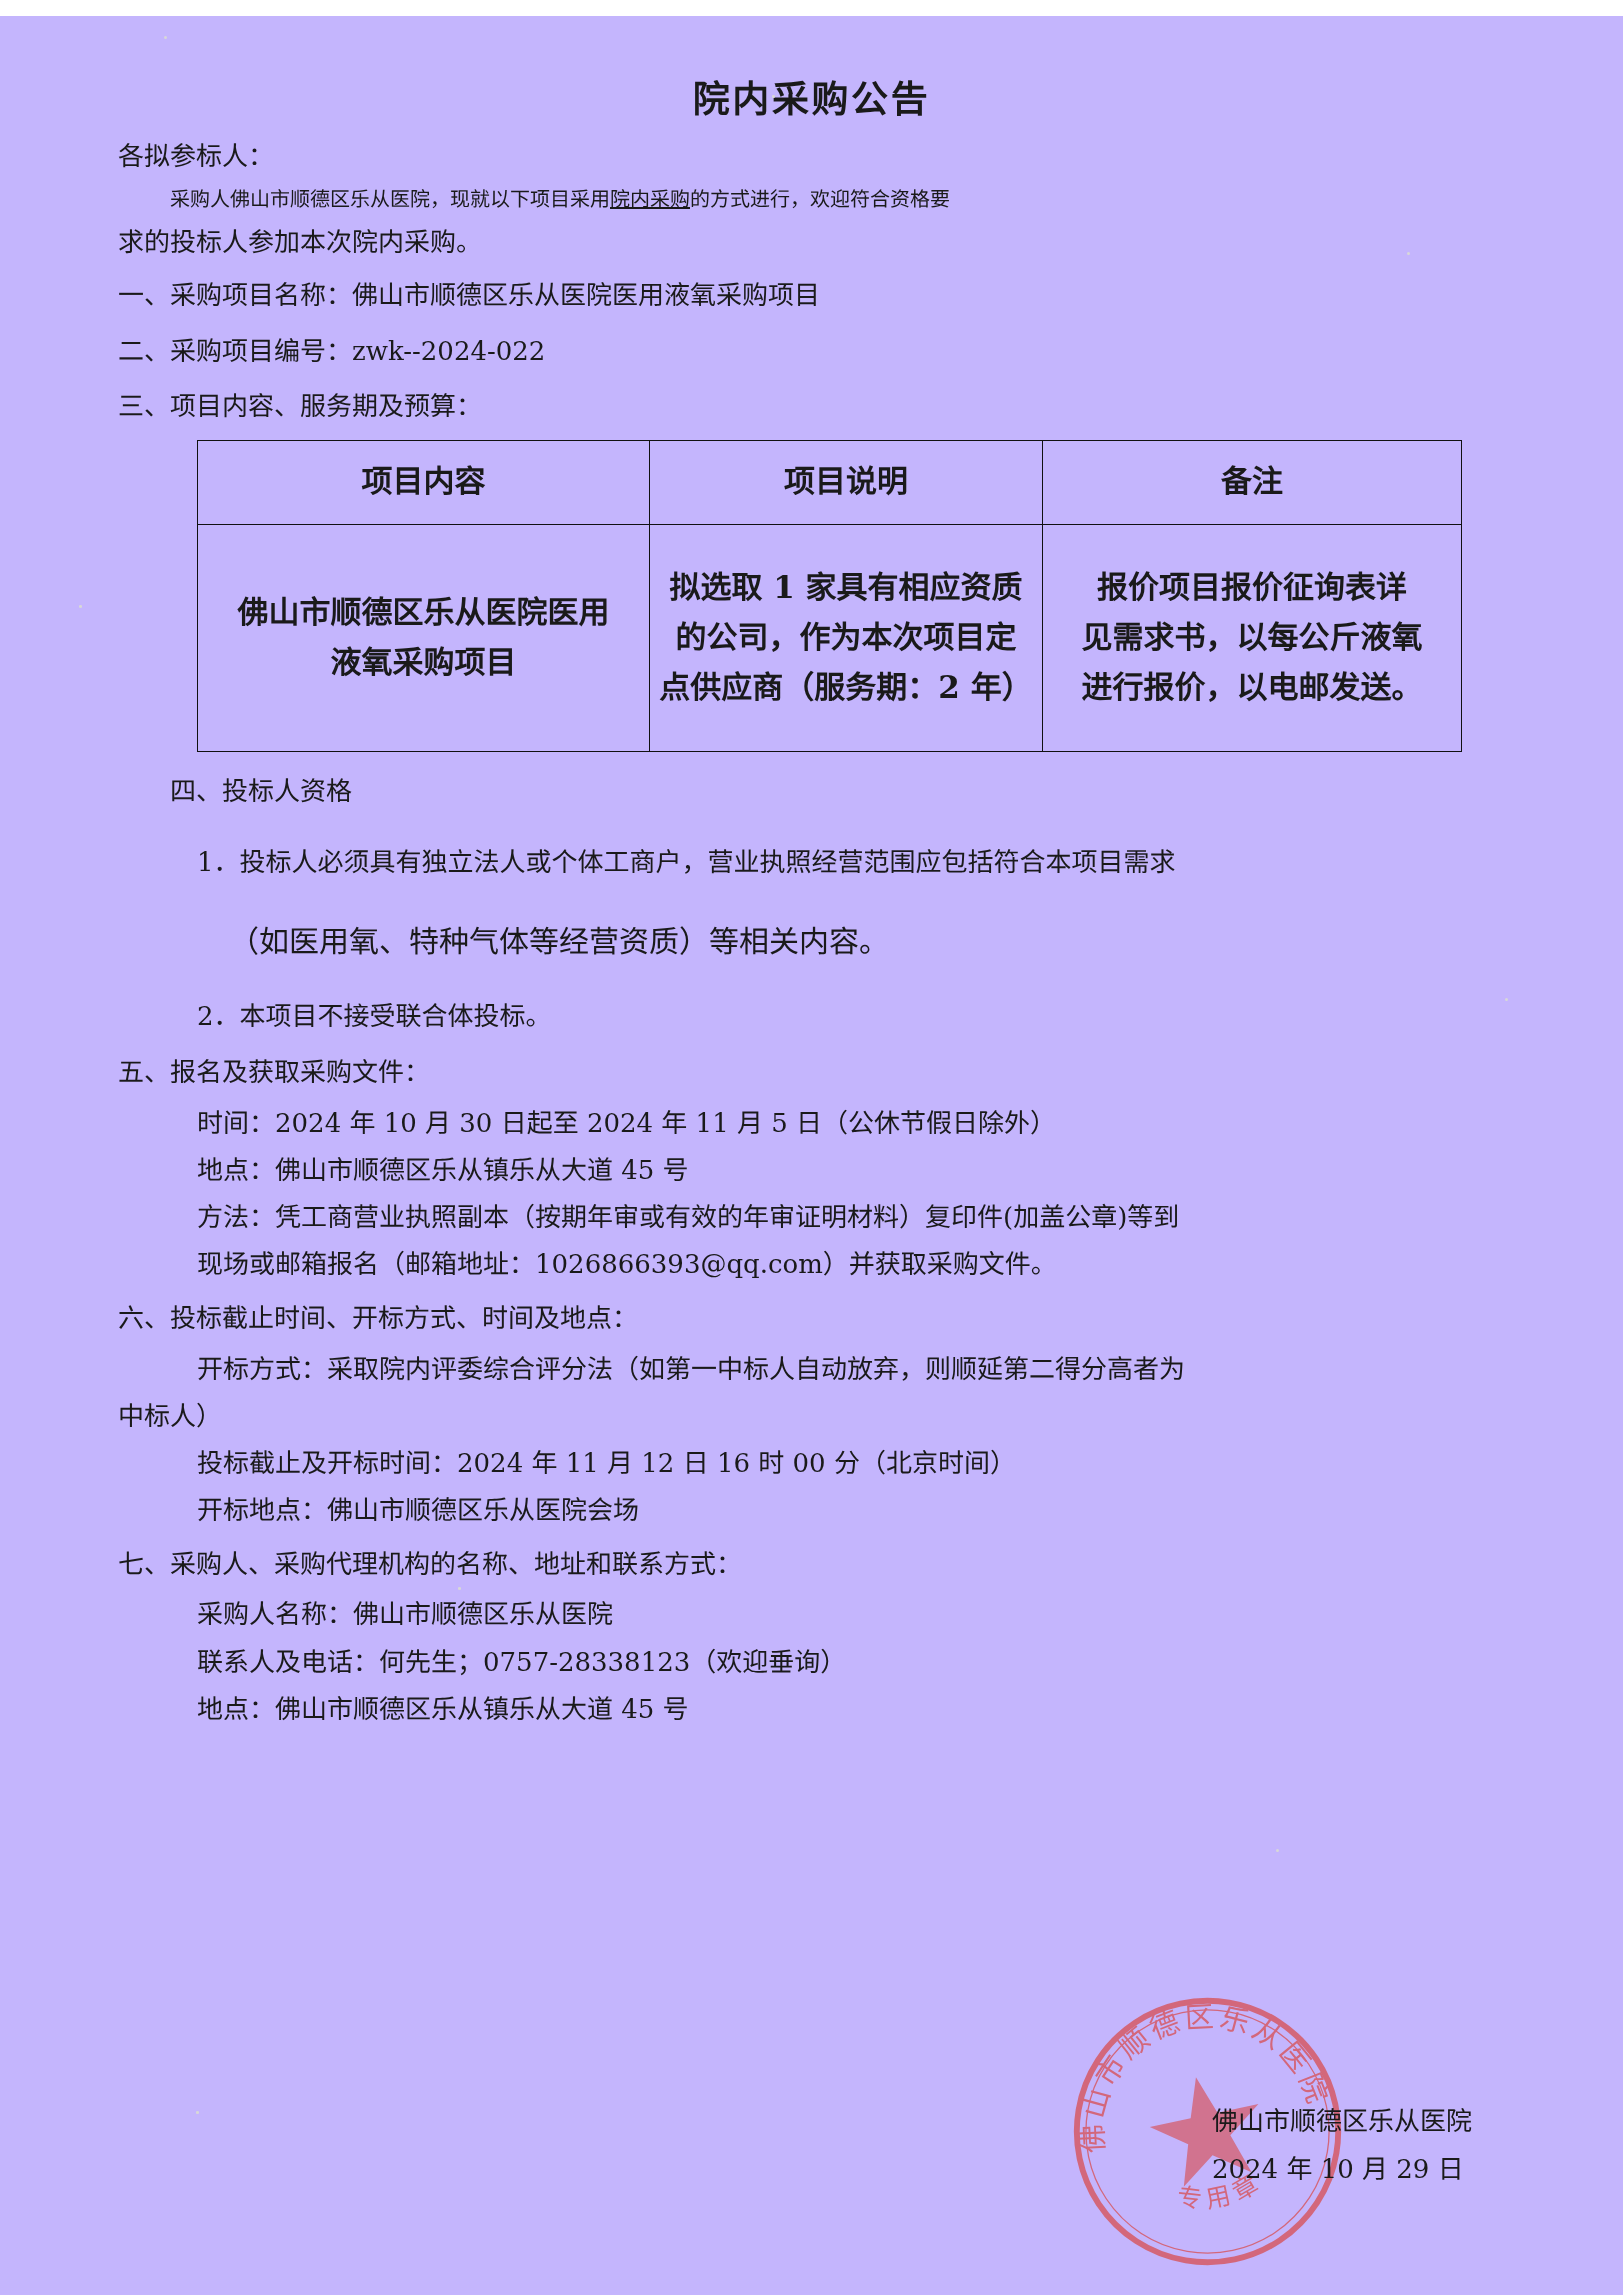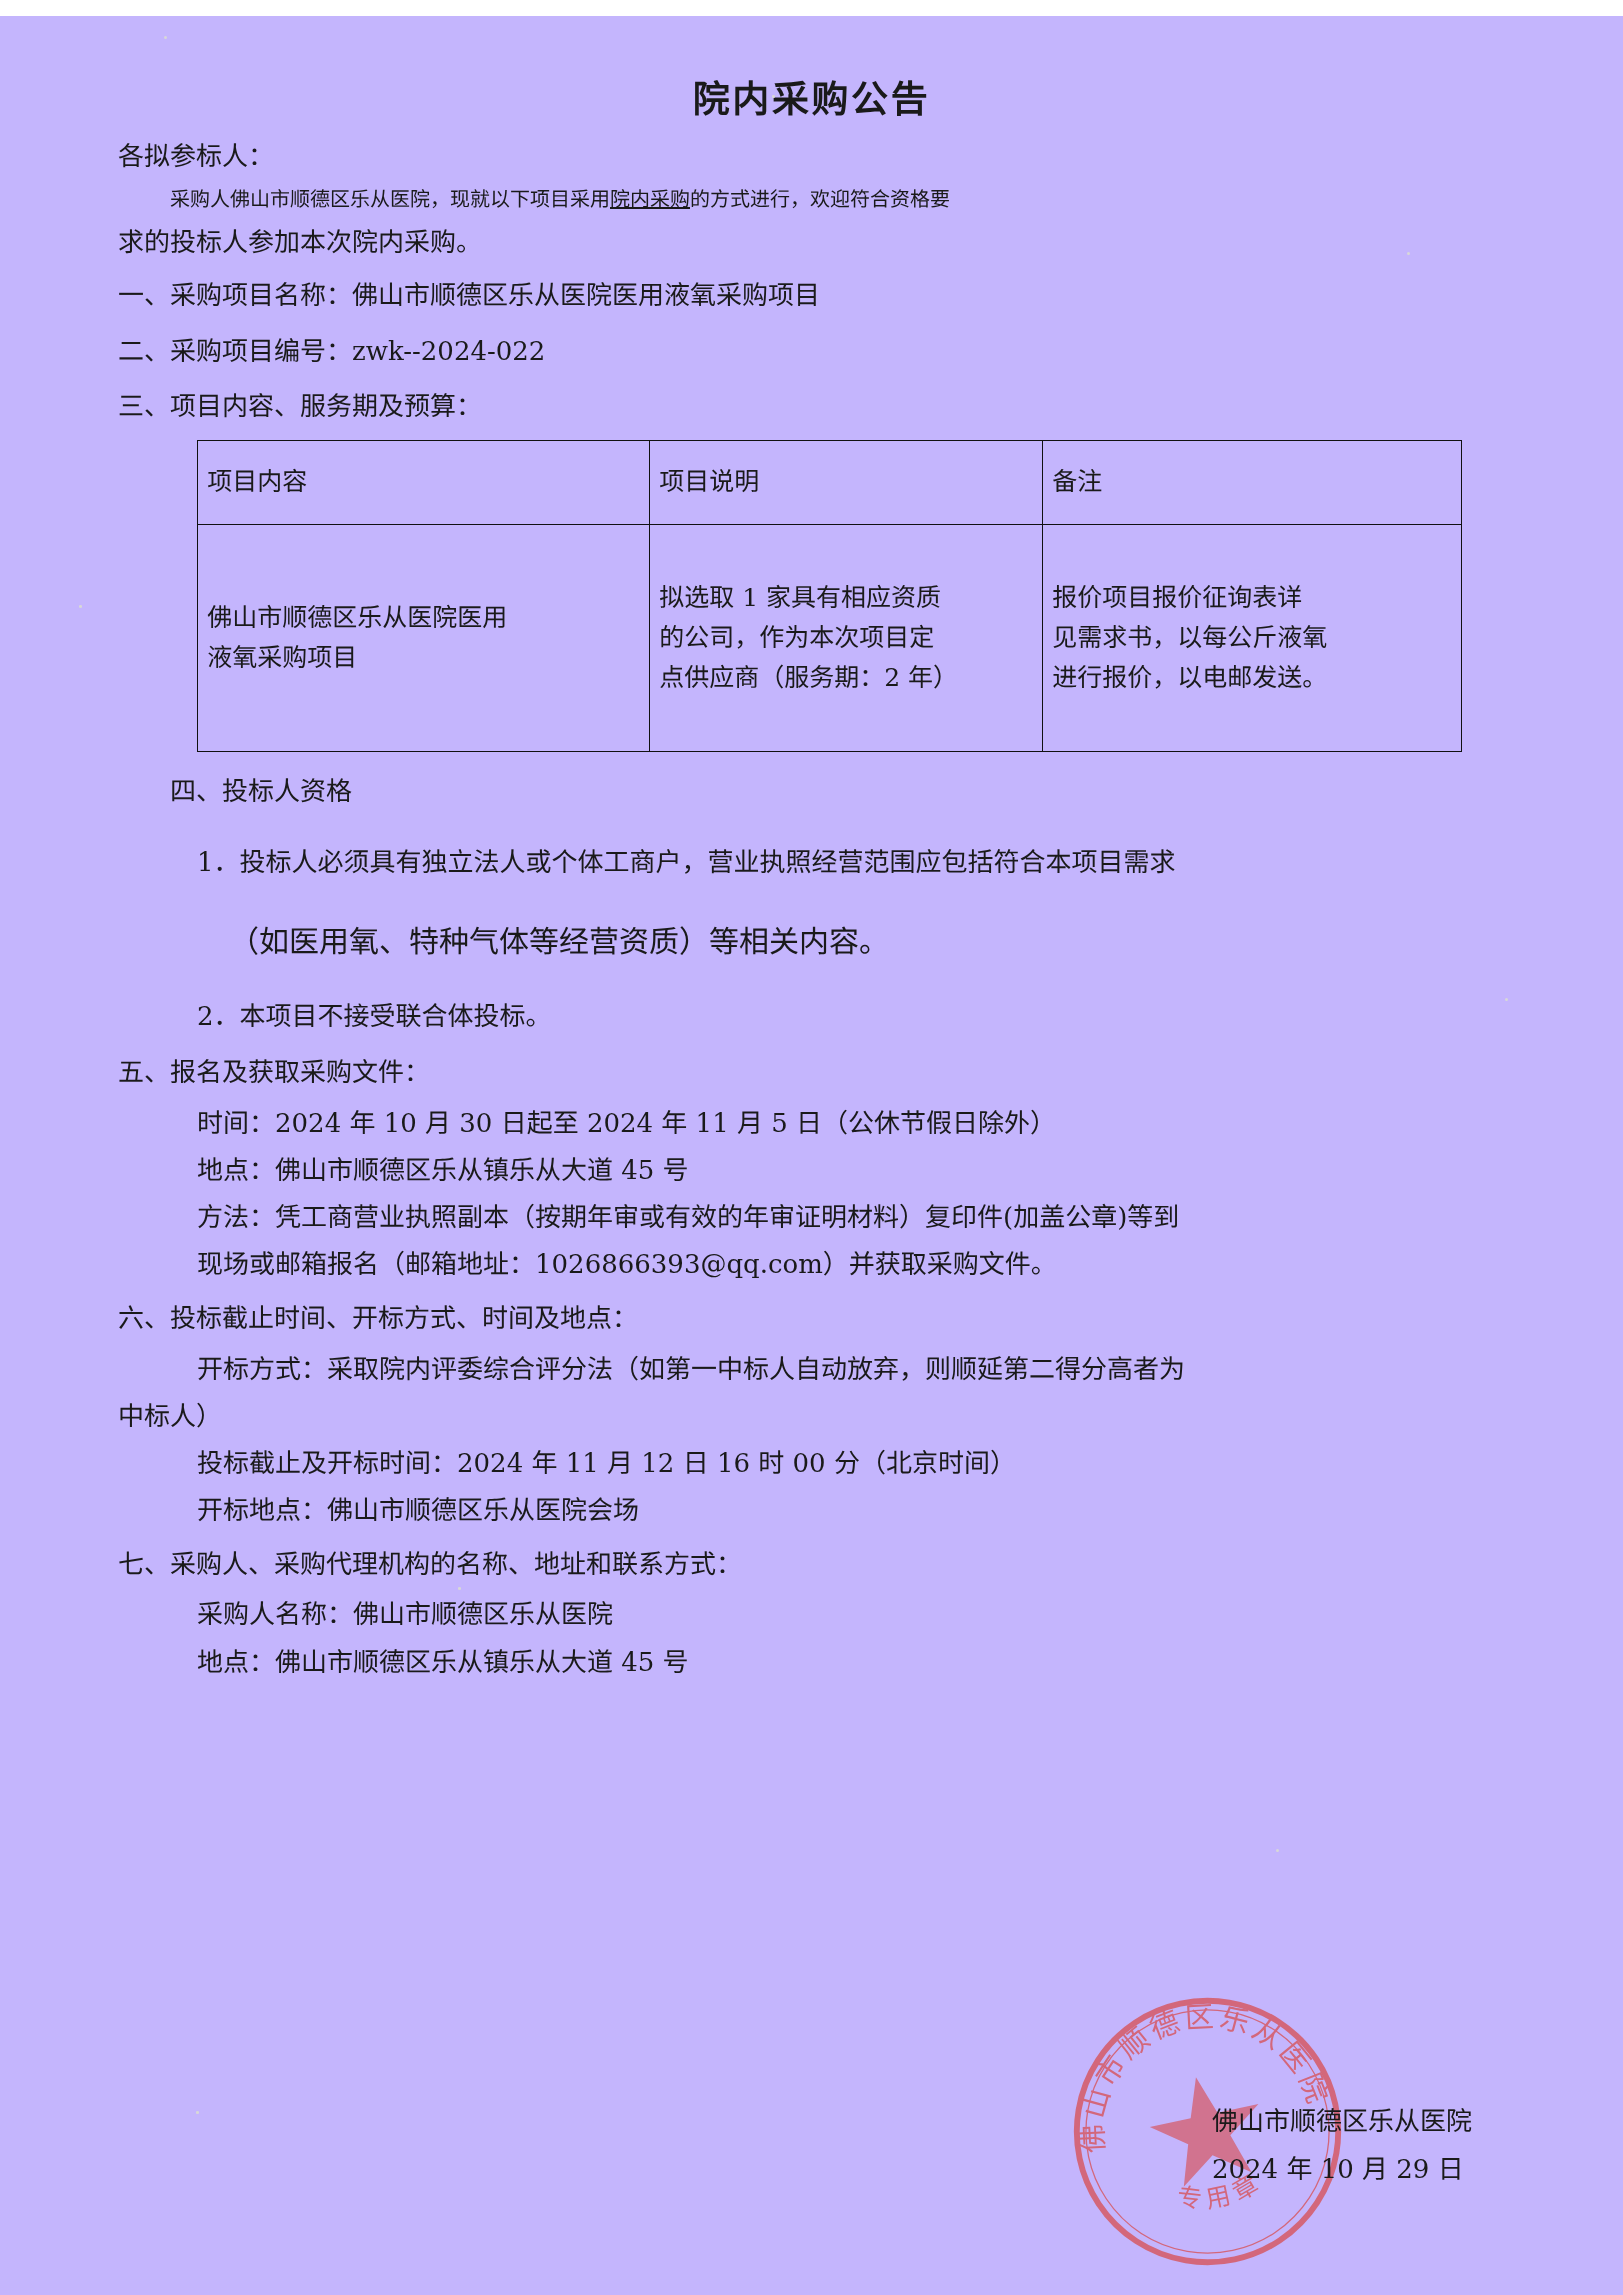--- a/index.html
+++ b/index.html
@@ -55,26 +55,26 @@
     padding-left: 79px;
     margin: 10.5px 0 15.7px 0;
   }
   table.proc {
     border-collapse: collapse;
     width: 1263px;
     table-layout: fixed;
   }
   table.proc th, table.proc td {
     border: 1.3px solid #111;
-    font-size: 25px;
-    text-align: left;
+    font-size: 31px;
+    text-align: center;
     vertical-align: middle;
     padding: 11.8px 9.2px;
     line-height: 1.6;
-    font-weight: normal;
+    font-weight: bold;
   }
   table.proc th {
     height: 59px;
   }
   table.proc td {
     height: 203px;
   }
   table.proc col.c1 { width: 452px; }
   table.proc col.c2 { width: 393px; }
   table.proc col.c3 { width: 419px; }
@@ -194,20 +194,21 @@
   <p class="line indent-3">现场或邮箱报名（邮箱地址：1026866393@qq.com）并获取采购文件。</p>
 
   <p class="sec">六、投标截止时间、开标方式、时间及地点：</p>
   <p class="line indent-3">开标方式：采取院内评委综合评分法（如第一中标人自动放弃，则顺延第二得分高者为</p>
   <p class="line">中标人）</p>
   <p class="line indent-3">投标截止及开标时间：2024 年 11 月 12 日 16 时 00 分（北京时间）</p>
   <p class="line indent-3">开标地点：佛山市顺德区乐从医院会场</p>
 
   <p class="sec">七、采购人、采购代理机构的名称、地址和联系方式：</p>
   <p class="line indent-3">采购人名称：佛山市顺德区乐从医院</p>
+  <p class="line indent-3">联系人及电话：何先生；0757-28338123（欢迎垂询）</p>
   <p class="line indent-3">地点：佛山市顺德区乐从镇乐从大道 45 号</p>
 
   <svg class="stamp" viewBox="0 0 430 430">
     <g transform="rotate(-12 215 215)" opacity="0.72">
       <circle cx="215" cy="215" r="200" fill="none" stroke="#d94a4a" stroke-width="9"></circle>
       <circle cx="215" cy="215" r="186" fill="none" stroke="#d94a4a" stroke-width="2"></circle>
       <path id="arcpath" d="M 55 215 A 160 160 0 0 1 375 215" fill="none" stroke="none"></path>
       <text fill="#d94a4a" font-size="44" font-family="'DejaVu Serif','Liberation Serif',serif" letter-spacing="6">
         <textPath href="#arcpath" startOffset="50%" text-anchor="middle">佛山市顺德区乐从医院</textPath>
       </text>

